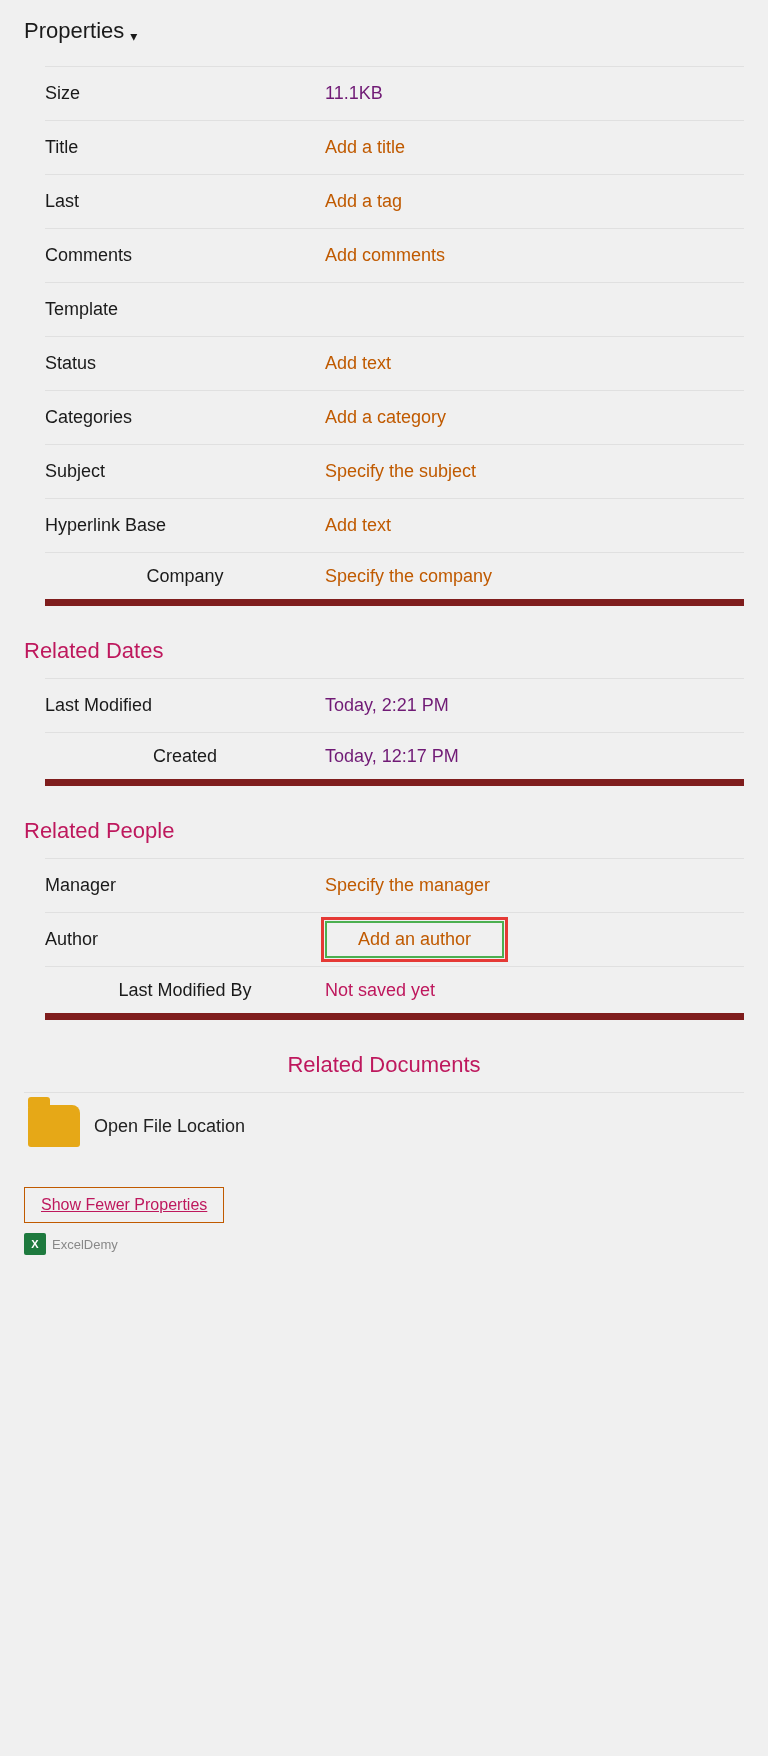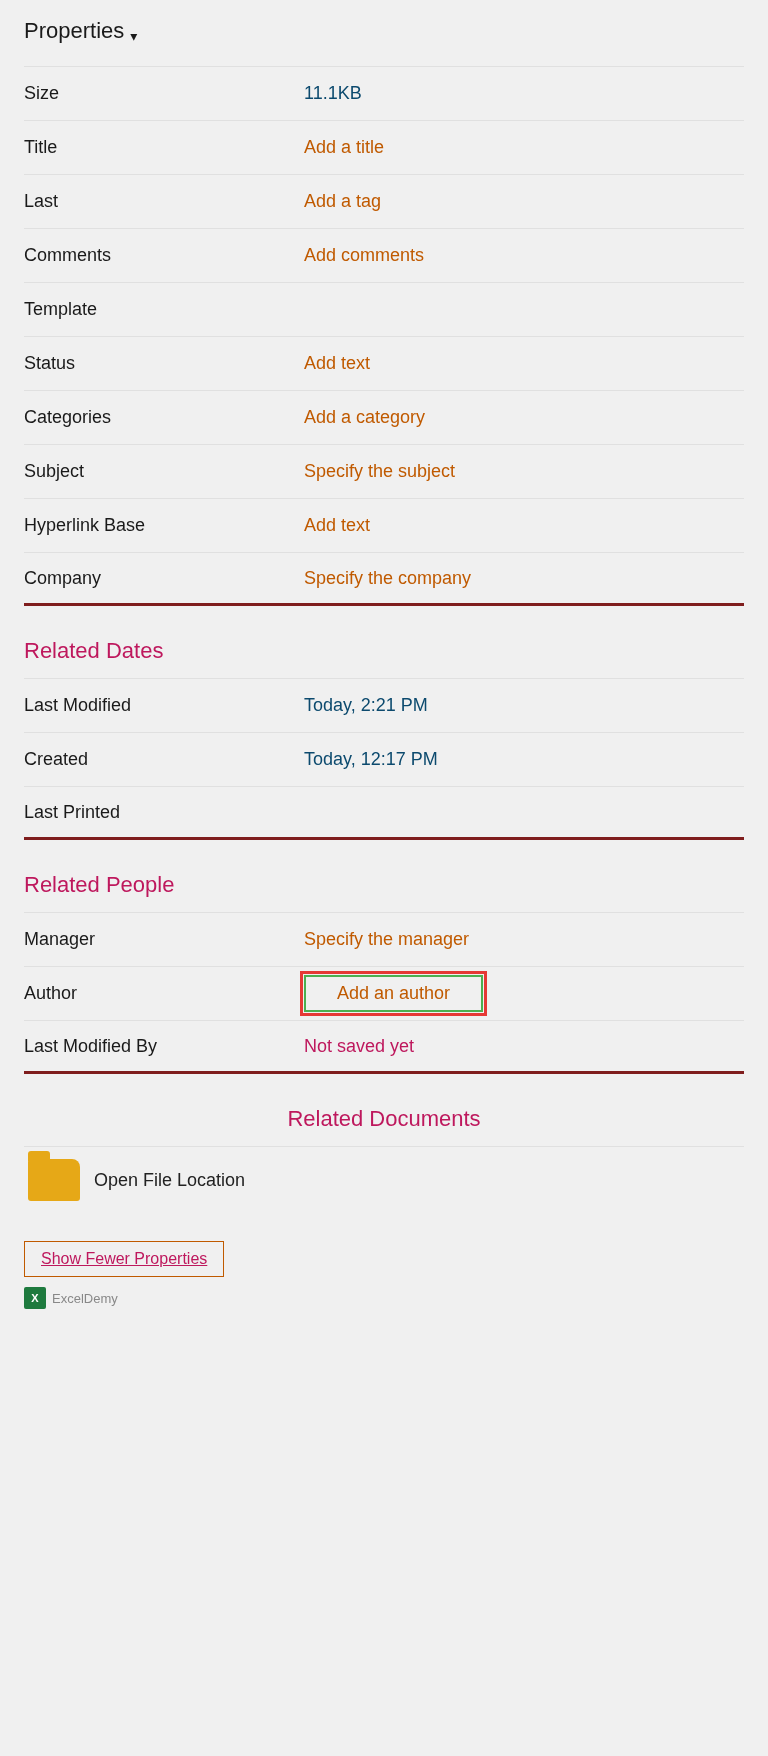--- a/index.html
+++ b/index.html
@@ -51,41 +51,43 @@
       margin-top: 32px;
       margin-bottom: 14px;
     }
 
     .prop-row {
       display: flex;
       align-items: center;
       min-height: 54px;
       border-top: 1px solid #e0e0e0;
       padding: 8px 0;
+      margin-left: 21px;
     }
 
     .prop-row:last-child {
-      border-bottom: 3px solid #7f1d1d;
+      border-bottom: 7px solid #7f1d1d;
+      text-align: center;
     }
 
     .prop-label {
       width: 280px;
       min-width: 280px;
       font-size: 18px;
       font-weight: 400;
       color: #1a1a1a;
     }
 
     .prop-value {
       font-size: 18px;
       color: #c05a00;
     }
 
     .prop-value.static {
-      color: #0c4a6e;
+      color: #701a75;
     }
 
     .prop-value.empty {
       color: #be185d;
     }
 
     .add-author-btn {
       display: inline-block;
       border: 2.5px solid #4caf50;
       background: transparent;
@@ -245,24 +247,20 @@
     <div class="prop-row">
       <span class="prop-label">Last Modified</span>
       <span class="prop-value static">Today, 2:21 PM</span>
     </div>
 
     <div class="prop-row">
       <span class="prop-label">Created</span>
       <span class="prop-value static">Today, 12:17 PM</span>
     </div>
 
-    <div class="prop-row">
-      <span class="prop-label">Last Printed</span>
-      <span class="prop-value empty"></span>
-    </div>
   </div>
 
   <div class="section">
     <h2 class="section-title">Related People</h2>
 
     <div class="prop-row">
       <span class="prop-label">Manager</span>
       <span class="prop-value">Specify the manager</span>
     </div>
 

